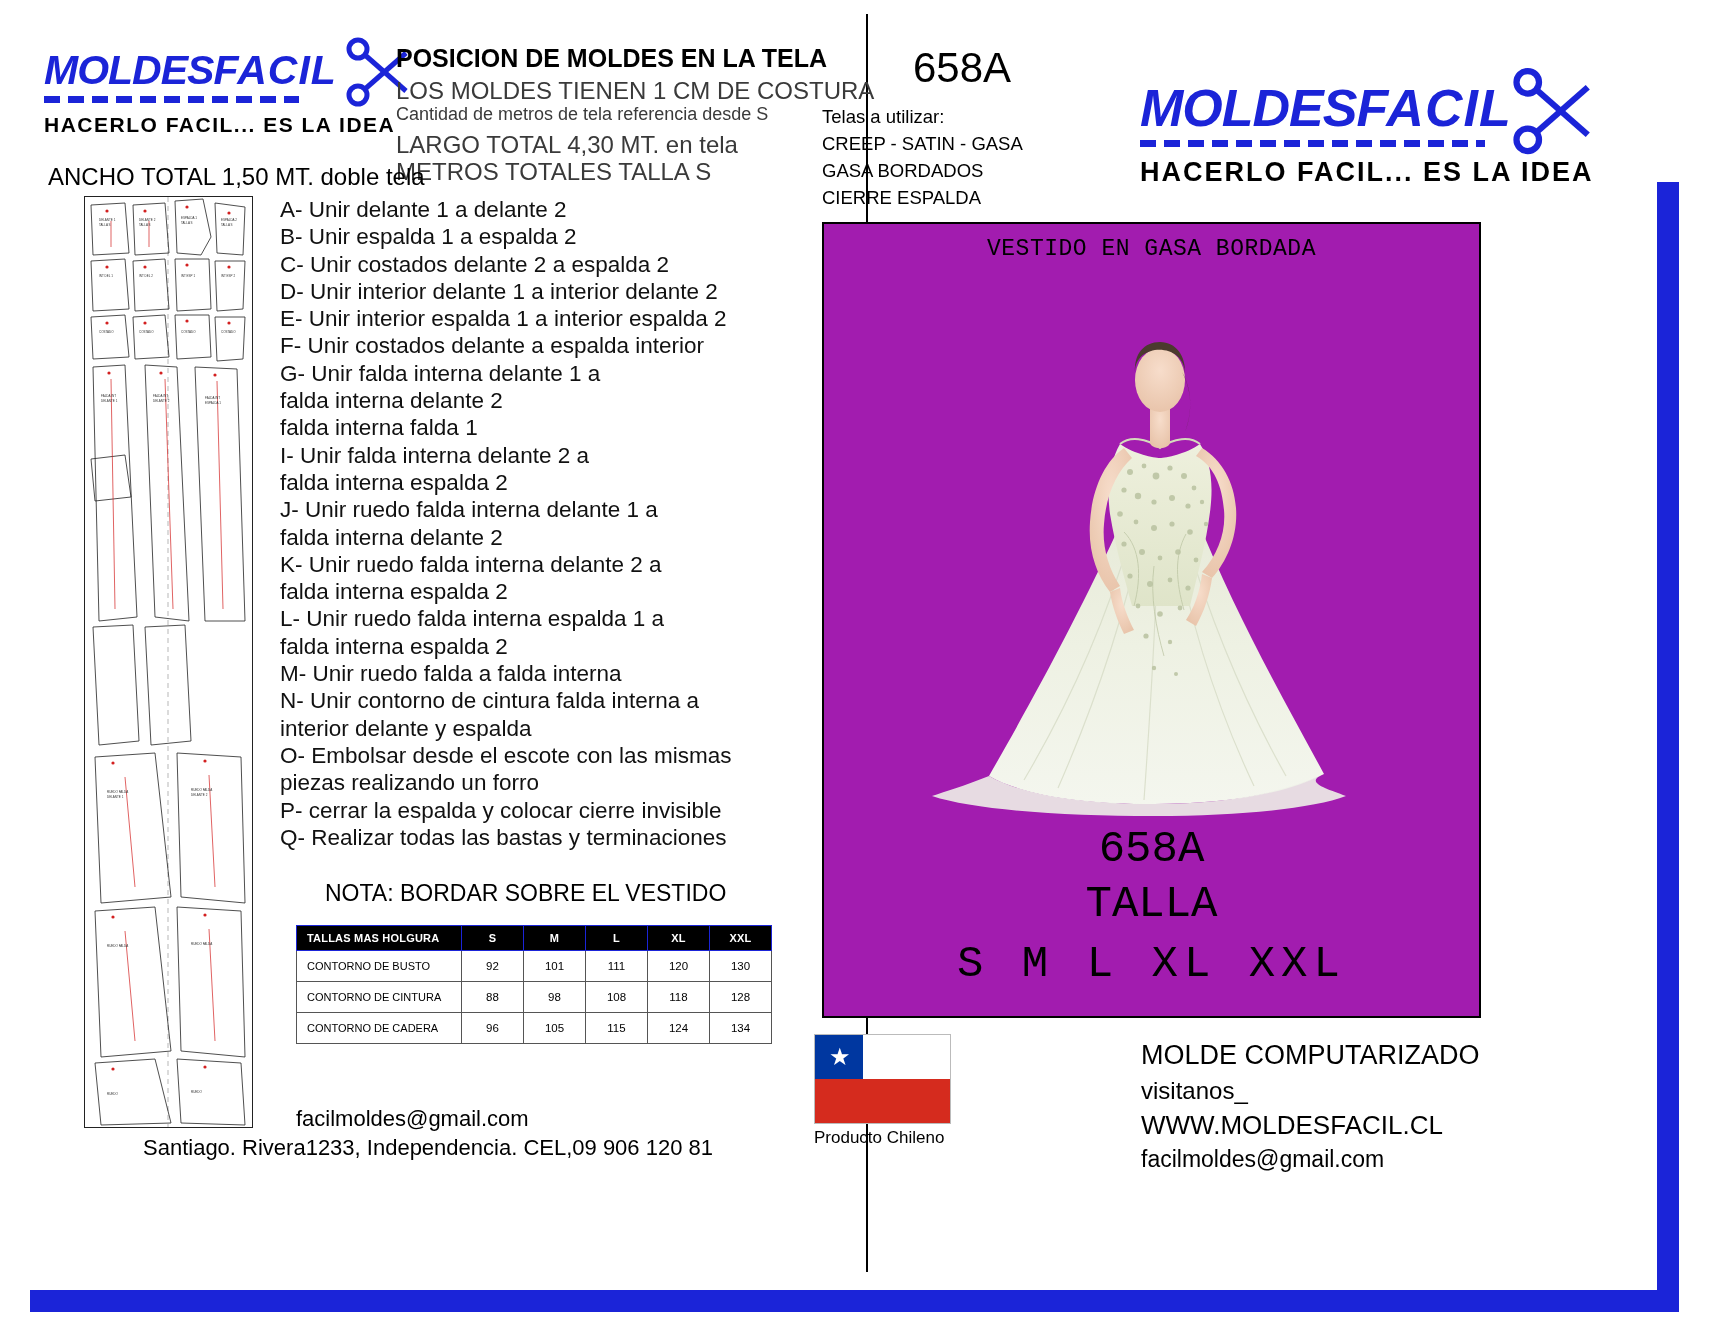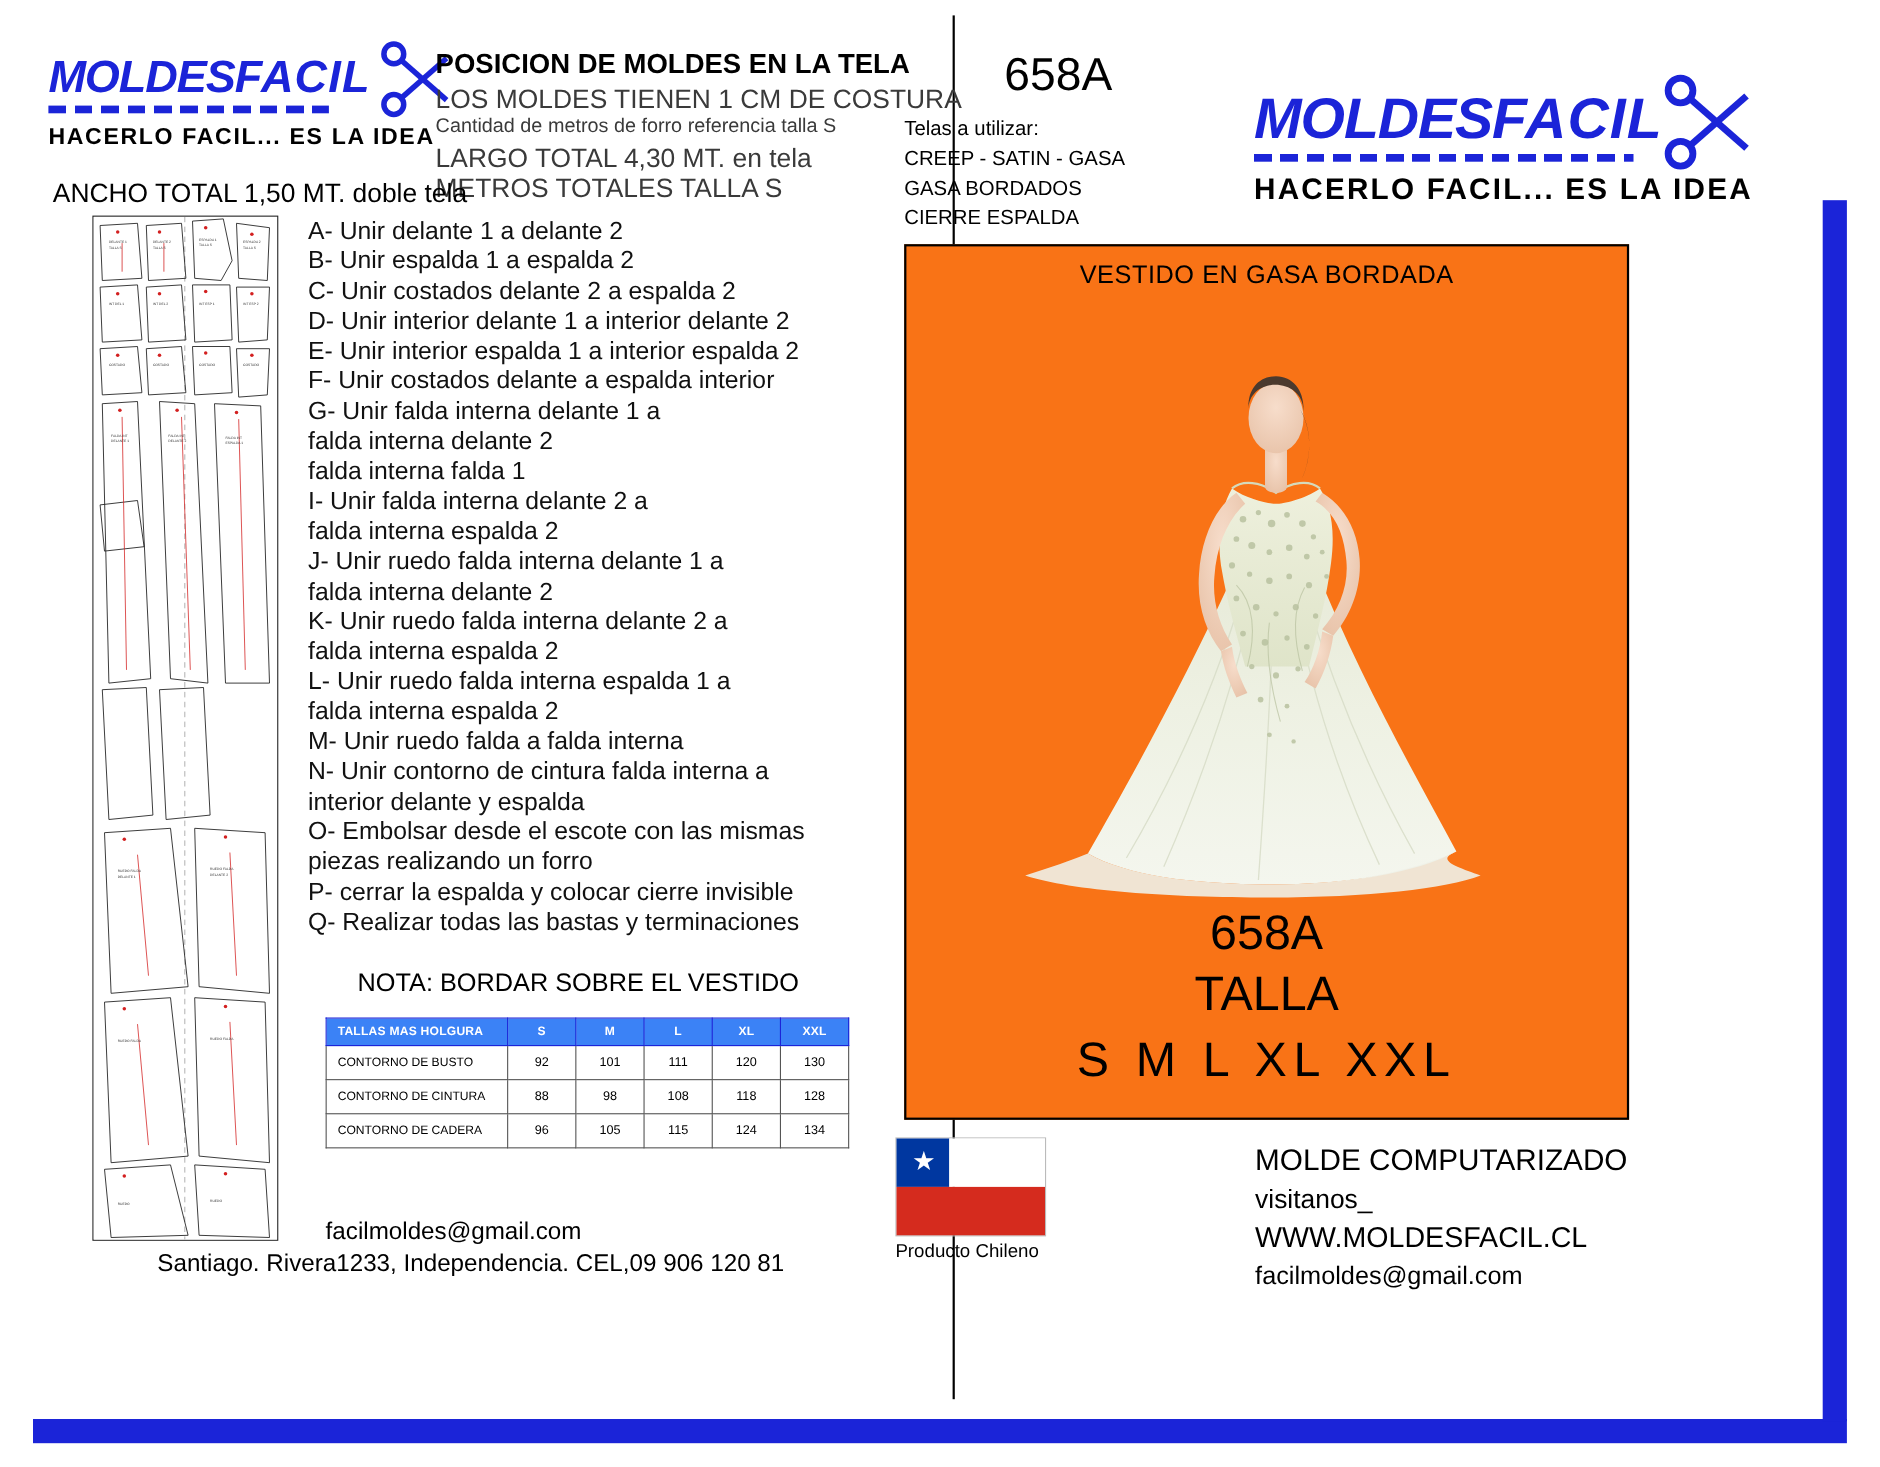--- a/index.html
+++ b/index.html
@@ -178,21 +178,21 @@
 
   
   .sizetable {
     position: absolute;
     left: 296px;
     top: 925px;
     border-collapse: collapse;
     font-size: 11.5px;
   }
   .sizetable th {
-    background: #3b82f6;
+    background: #000000;
     color: #fff;
     font-weight: bold;
     border: 1px solid #1b24d8;
     padding: 6px 4px;
     font-size: 11px;
     letter-spacing: .2px;
   }
   .sizetable th.firstcol { width: 150px; text-align: left; padding-left: 10px; }
   .sizetable th.sz { width: 53px; }
   .sizetable td {
@@ -235,22 +235,23 @@
   .telas.t2 { top: 160px; }
   .telas.t3 { top: 187px; }
 
   .photo-frame {
     position: absolute;
     left: 822px;
     top: 222px;
     width: 655px;
     height: 792px;
     border: 2px solid #000;
-    background: #f97316;
+    background: #a21caf;
     overflow: hidden;
+    font-family: Liberation Mono, monospace;
   }
   .photo-caption {
     position: absolute;
     top: 12px;
     width: 100%;
     text-align: center;
     font-size: 23px;
     letter-spacing: .5px;
   }
   .dress-wrap {
@@ -343,21 +344,21 @@
           <circle cx="14" cy="59" r="9"></circle>
           <path d="M21 19 L62 55"></path>
           <path d="M21 53 L62 17"></path>
         </g>
       </svg>
     </div>
   </div>
 
   <div class="pos-title">POSICION DE MOLDES EN LA TELA</div>
   <div class="pos-sub l1">LOS MOLDES TIENEN 1 CM DE COSTURA</div>
-  <div class="pos-sub l2">Cantidad de metros de forro referencia talla S</div>
+  <div class="pos-sub l2">Cantidad de metros de tela referencia desde S</div>
   <div class="pos-sub l3">LARGO  TOTAL 4,30 MT.  en tela</div>
   <div class="pos-sub l4">METROS TOTALES TALLA S</div>
   <div class="ancho">ANCHO TOTAL  1,50 MT. doble tela</div>
 
   <div class="largo-vert">LARGO TOTAL  4,30 MT</div>
 
   <div class="patternbox">
     <svg width="167" height="930" viewBox="0 0 167 930">
       <rect x="0" y="0" width="167" height="930" fill="#fff"></rect>
 

